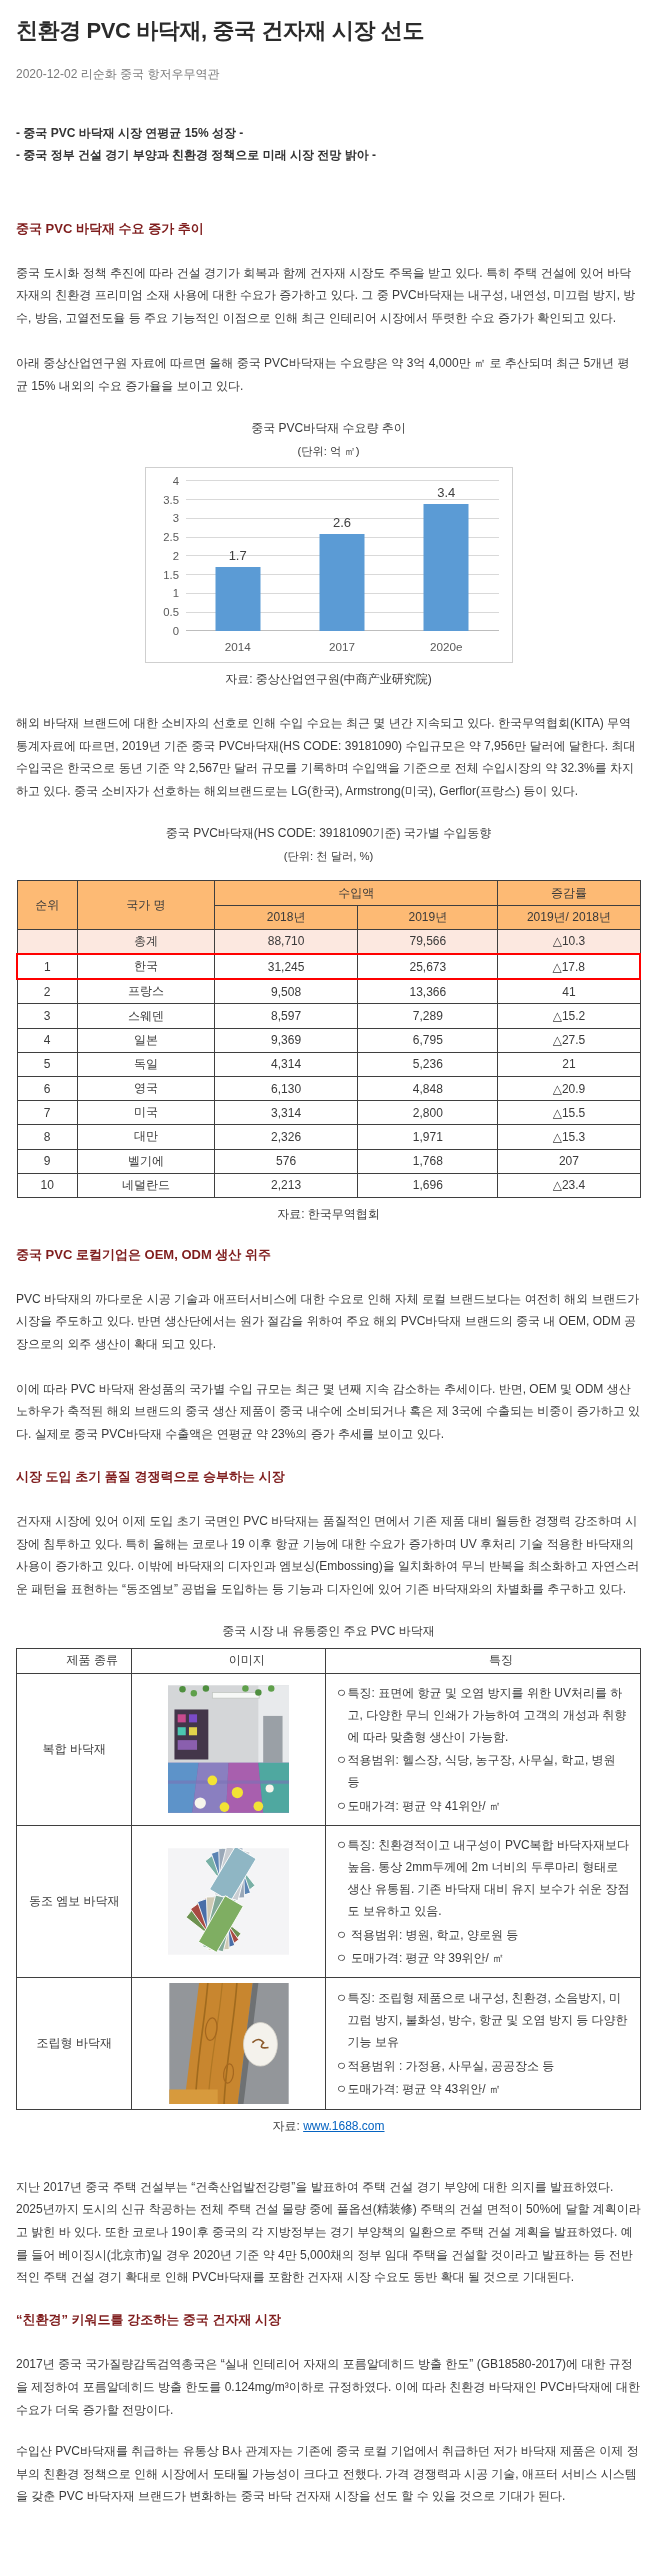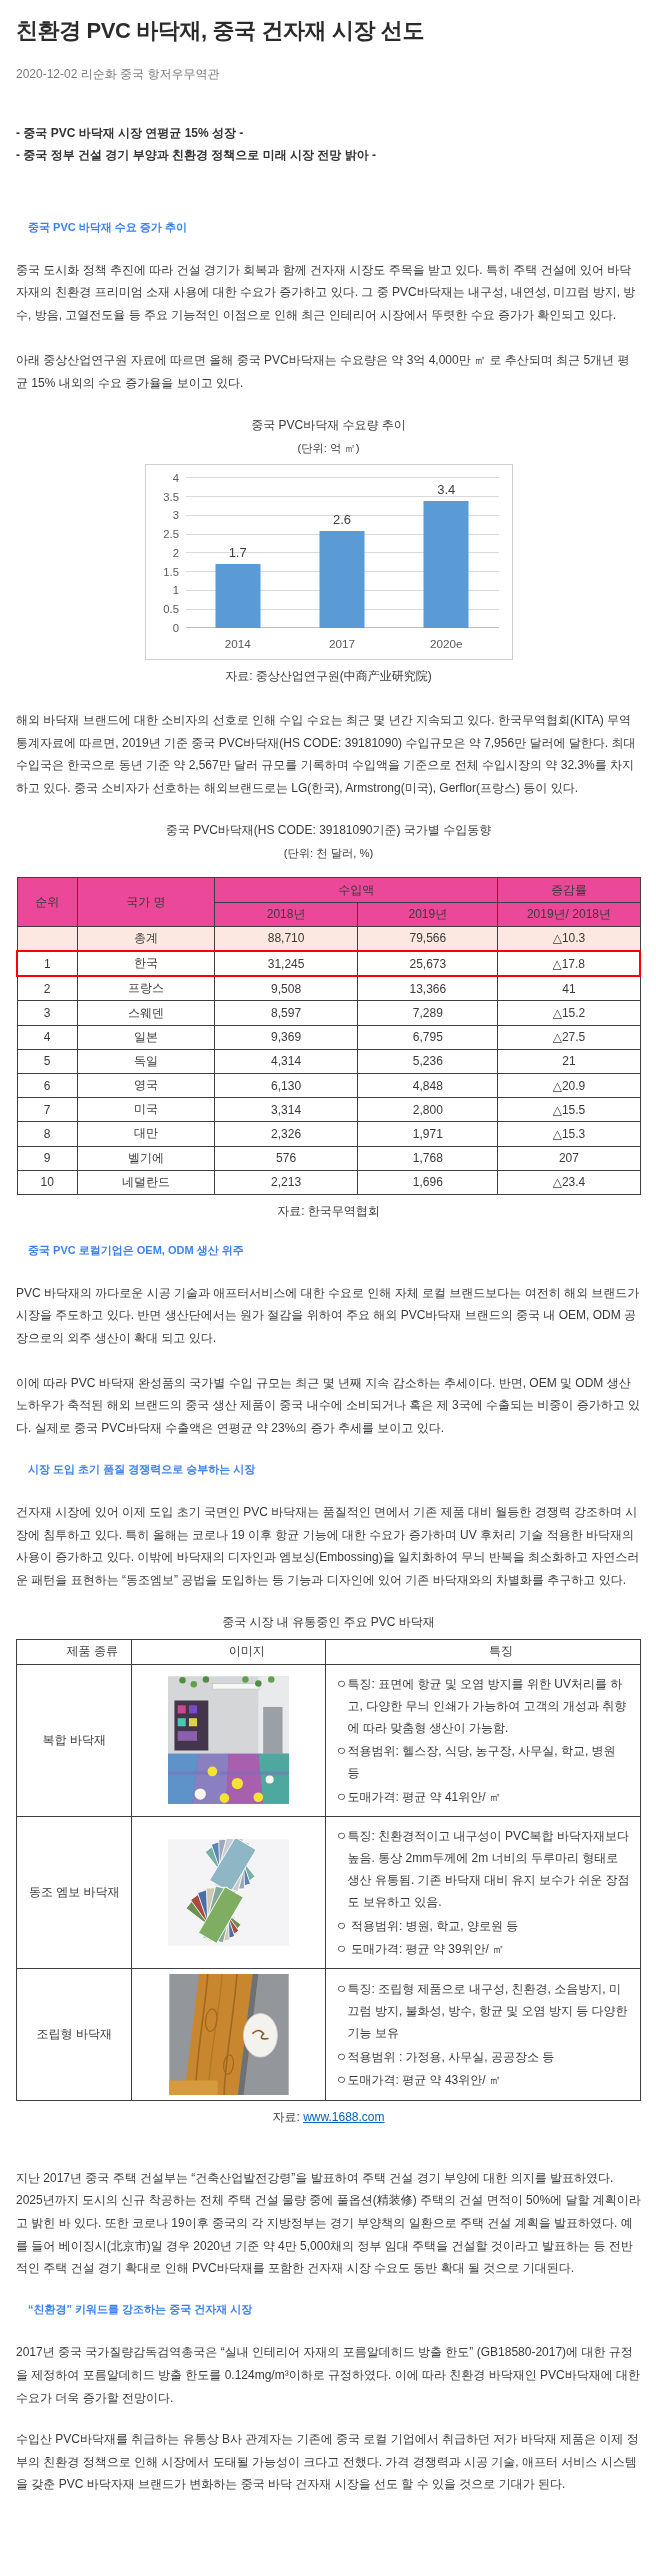--- a/index.html
+++ b/index.html
@@ -6,21 +6,21 @@
   body{
     width:657px;min-height:2576px;overflow:hidden;
     font-family:"Liberation Sans","DejaVu Sans",sans-serif;
     color:#3a3a3a;
   }
   .container{padding:11.3px 16px 0;}
   .title{font-size:22px;font-weight:bold;color:#2b2b2b;margin:4.9px 0 19.4px;letter-spacing:-0.4px;}
   .byline{font-size:12px;color:#7a7a7a;margin-bottom:39px;}
   .summary{margin-bottom:53px;}
   .summary-line{font-weight:bold;font-size:12px;line-height:22.6px;color:#333;}
-  .section-heading{font-size:11px;font-weight:bold;color:#3b82f6;margin:0 12px 24px;}
+  .section-heading{font-size:13px;font-weight:bold;color:#7f1d1d;margin:0 0 24px;}
   .para{font-size:12px;line-height:22.6px;margin:0 0 22.6px;}
   .gap-lg{height:18px;}
 
   
   .chart-wrap{text-align:center;margin:3.2px 0 24px;}
   .chart-title{font-size:12px;margin-bottom:7.3px;}
   .chart-unit{font-size:11.3px;margin-bottom:8px;}
   .chart-box{width:366px;height:194px;margin:0 auto 8px;border:0.8px solid #cfcfcf;position:relative;background:#fff;}
   .chart-plot{position:absolute;left:40px;right:13px;top:13px;bottom:31px;}
   .gridline{position:absolute;left:0;right:0;height:0.8px;background:#d9d9d9;}
@@ -31,21 +31,21 @@
   .bar-value{position:absolute;left:0;right:0;text-align:center;font-size:13px;color:#404040;}
   .chart-xaxis{position:absolute;left:40px;right:13px;bottom:6.5px;height:16px;}
   .xlabel{position:absolute;top:0;text-align:center;font-size:11.7px;color:#595959;}
   .chart-source{font-size:12px;}
 
   
   .table-title{text-align:center;font-size:12px;margin:1.6px 0 7.3px;}
   .table-unit{text-align:center;font-size:11.3px;margin-bottom:16px;}
   table{width:100%;border-collapse:collapse;font-size:12px;table-layout:fixed;}
   th,td{border:0.8px solid #3f3f3f;text-align:center;padding:1.6px 4px;font-weight:normal;overflow:hidden;}
-  .import-table th{height:20px;background:#ec4899;}
+  .import-table th{height:20px;background:#fdba74;}
   .import-table td{height:20px;}
   tr.total-row td{background:var(--hl-color,#fce8e0);}
   tr.korea-row td{border-top:2.4px solid var(--outline-color,#f00);border-bottom:2.4px solid var(--outline-color,#f00);}
   tr.korea-row td:first-child{border-left:2.4px solid var(--outline-color,#f00);}
   tr.korea-row td:last-child{border-right:2.4px solid var(--outline-color,#f00);}
   .table-source{text-align:center;font-size:12px;margin:8px 0 22.6px;}
 
   .product-table th{height:21px;padding-left:40px;}
   .product-table td{vertical-align:middle;}
   td.product-img{padding:4.9px 3.2px;}

